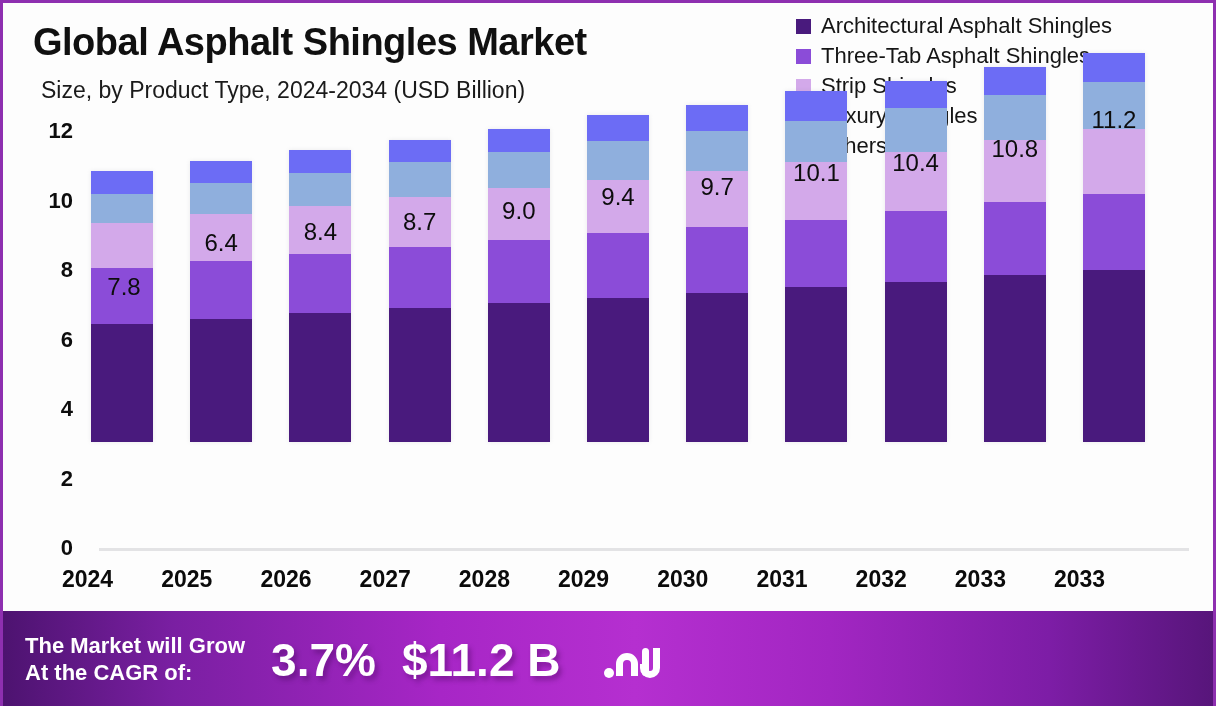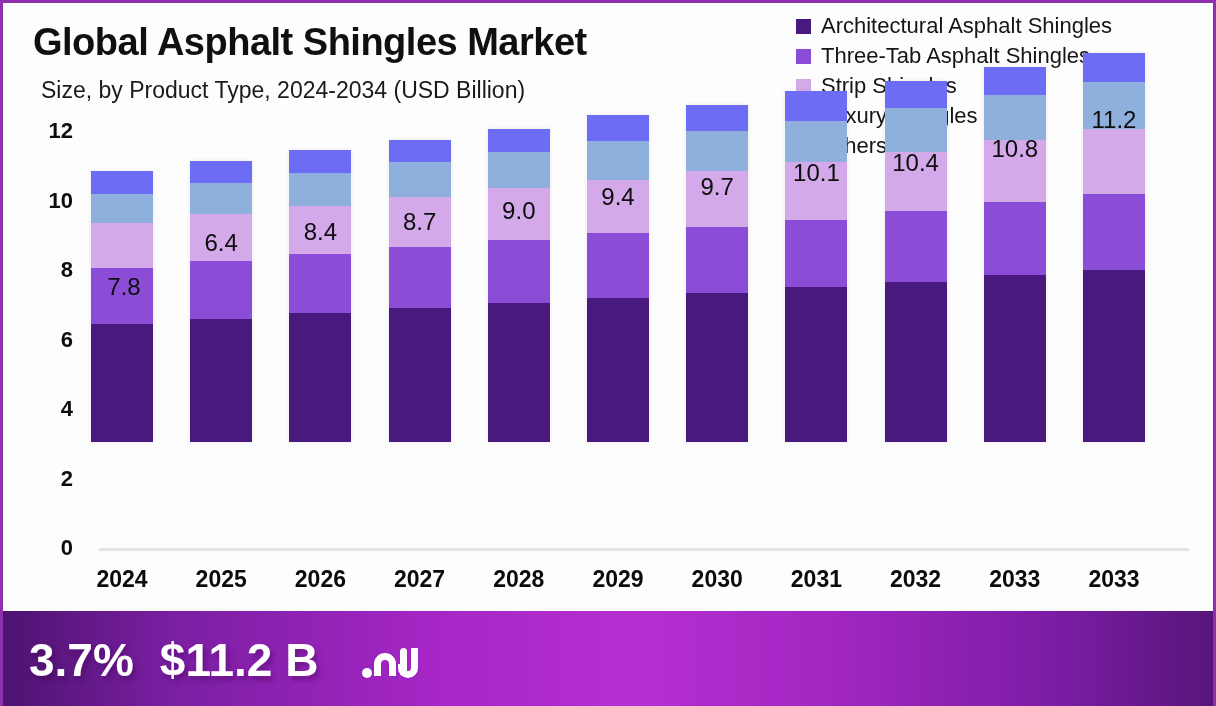--- a/index.html
+++ b/index.html
@@ -102,21 +102,20 @@
     width: 120px;
     text-align: center;
     font-size: 24px;
     color: #0d0d0d;
     transform: translateX(-50%);
   }
   .xtick {
     position: absolute;
     top: 563px;
     width: 120px;
-    text-align: center;
     font-size: 23px;
     font-weight: 700;
     color: #0b0b0b;
     transform: translateX(-50%);
   }
 
   
   .footer {
     position: absolute;
     left: 0;
@@ -302,20 +301,24 @@
         <div class="seg" style="height: 12.0536%; background: rgb(143, 175, 221);"></div>
         <div class="seg" style="height: 16.5179%; background: rgb(211, 169, 234);"></div>
         <div class="seg" style="height: 19.6429%; background: rgb(139, 76, 216);"></div>
         <div class="seg" style="height: 44.1964%; background: rgb(73, 26, 125);"></div>
       </div>
       <div class="bar-total" style="left: 1111px; top: 103px;">11.2</div>
       <div class="xtick" style="left: 1111px;">2033</div>
     </div>
 
   <div class="footer">
+    <div class="foot-text">
+      <div>The Market will Grow</div>
+      <div>At the CAGR of:</div>
+    </div>
     <div class="foot-big">3.7%</div>
     <div class="foot-big">$11.2 B</div>
     <div class="logo-wrap">
       <span class="logo-mark">
         <svg viewBox="0 0 64 44" width="64" height="44" aria-hidden="true">
           <circle cx="7" cy="35" r="5" fill="#ffffff"></circle>
           <path d="M14 38 V26 a11 11 0 0 1 22 0 V38 h-7 V26 a4 4 0 0 0 -8 0 V38 Z" fill="#ffffff"></path>
           <rect x="40" y="10" width="7" height="28" rx="3.5" fill="#ffffff"></rect>
           <path d="M51 10 h7 v20 a10 10 0 0 1 -20 0 v-4 h7 v4 a3 3 0 0 0 6 0 Z" fill="#ffffff"></path>
         </svg>

